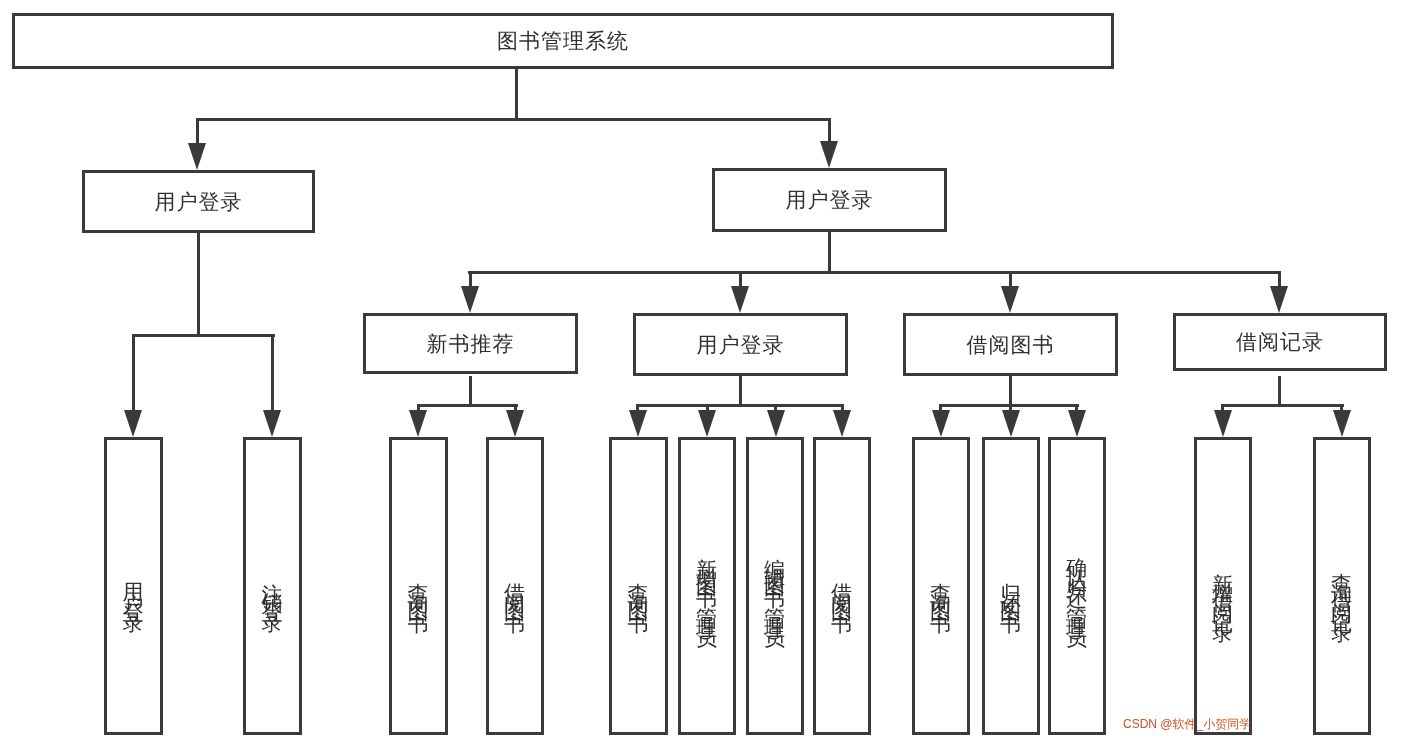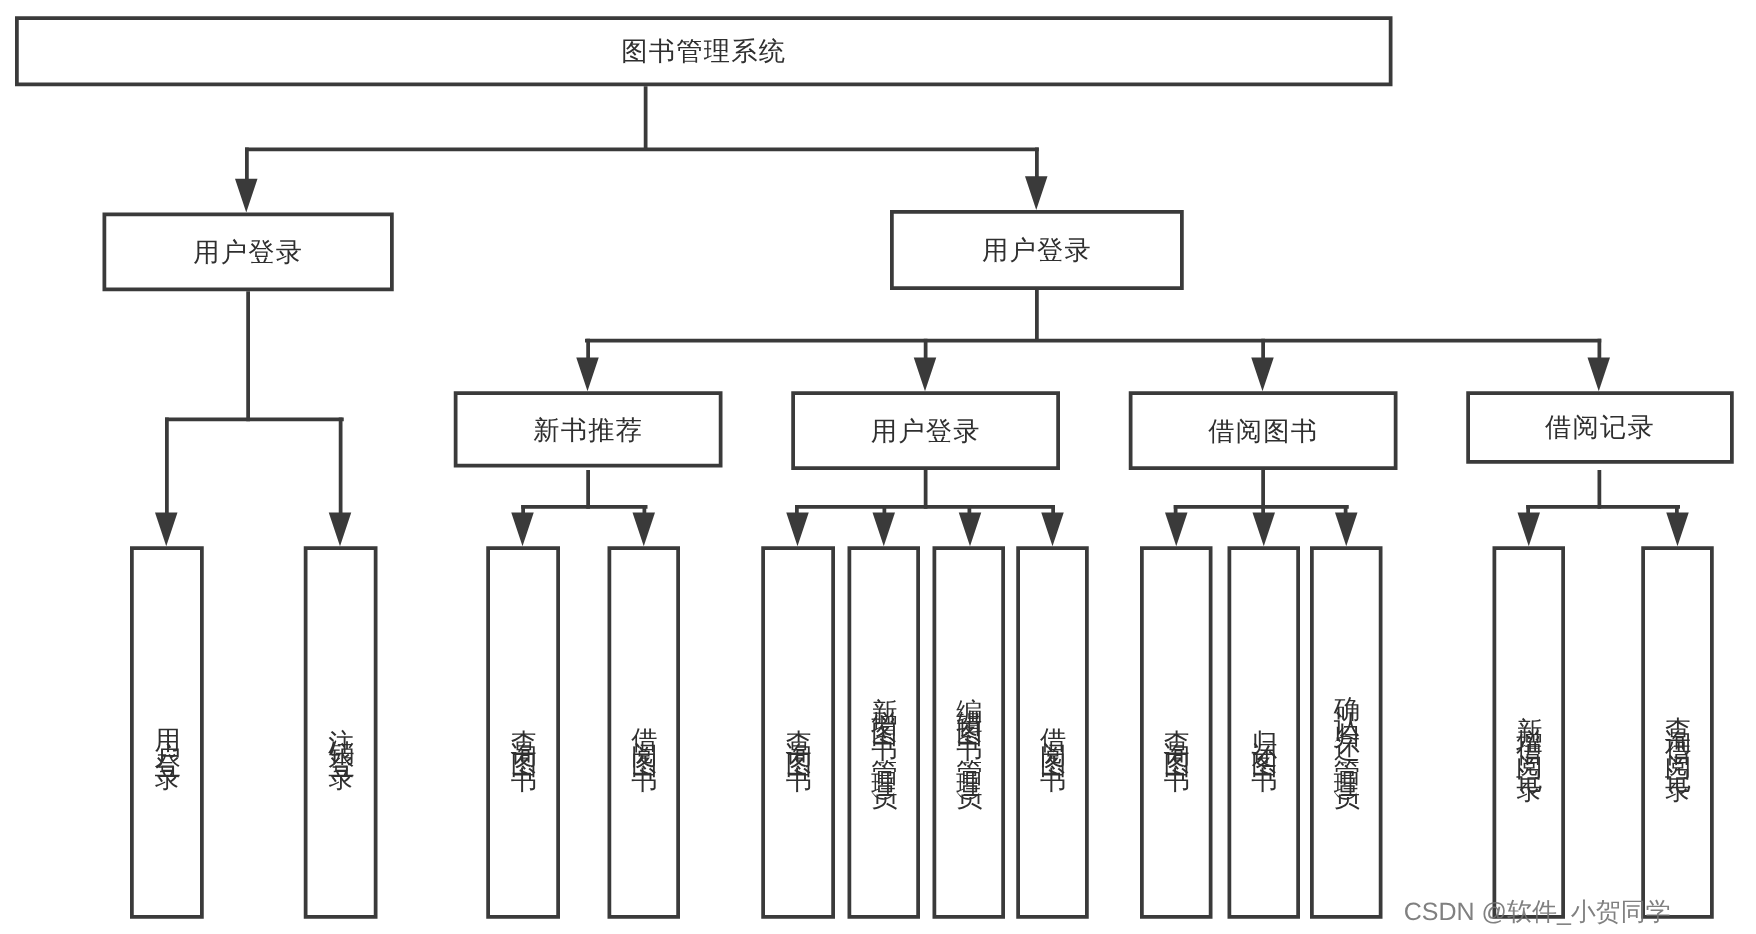--- a/index.html
+++ b/index.html
@@ -37,22 +37,22 @@
     position: absolute;
     width: 0; height: 0;
     border-left: 9px solid transparent;
     border-right: 9px solid transparent;
     border-top: 27px solid #3a3a3a;
   }
   .watermark {
     position: absolute;
     left: 1123px;
     top: 716px;
-    font-size: 20px;
-    color: #737373;
+    font-size: 12px;
+    color: #c2410c;
     opacity: 0.9;
     z-index: 9;
     white-space: nowrap;
   }
 </style>
 </head>
 <body>
 
 <div id="canvas">
 

